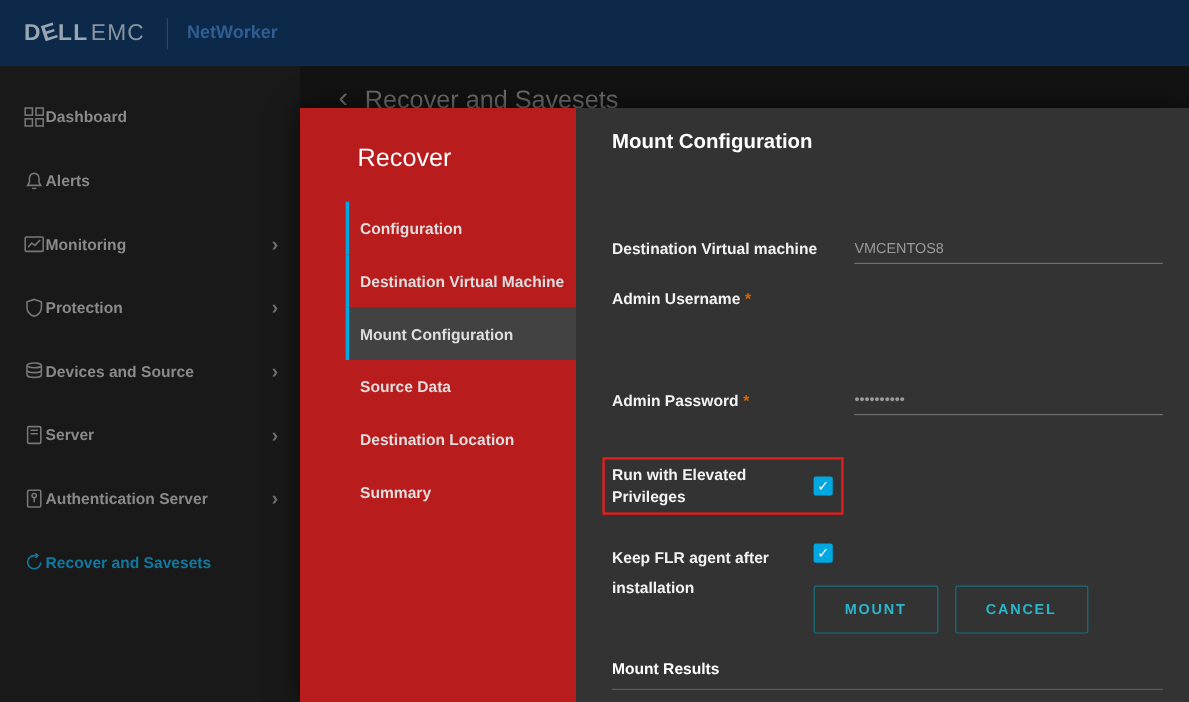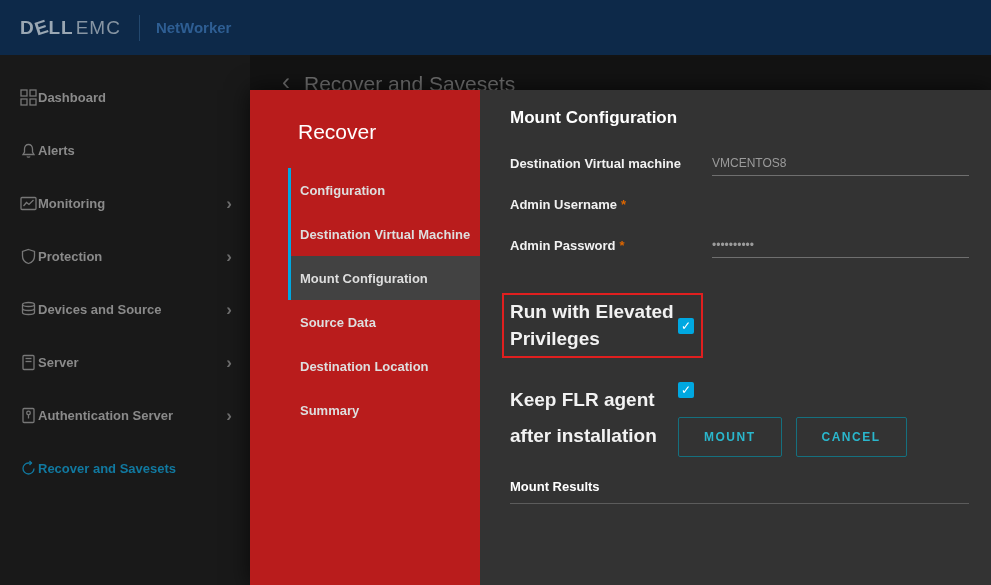--- a/index.html
+++ b/index.html
@@ -35,23 +35,23 @@
   .step { height:44px; display:flex; align-items:center; margin-left:38px; border-left:3px solid transparent; padding-left:9px; color:#dedede; font-size:13px; font-weight:600; cursor:pointer; }
   .step.done { border-left-color:#00a8e1; }
   .step.active { border-left-color:#00a8e1; background:#424242; }
 
   .content-panel { flex:1; background:#333333; padding:18px 22px 0 30px; overflow:hidden; }
   .content-title { color:#ffffff; font-size:17px; font-weight:bold; margin-bottom:28px; }
 
   .field-row { display:flex; align-items:flex-end; margin-bottom:21px; }
   .field-label { width:202px; color:#f2f2f2; font-size:13px; font-weight:600; padding-bottom:5px; flex:none; }
   .req { color:#dd6600; margin-left:4px; }
-  .field-input { width:258px; border-bottom:1px solid #6f6f6f; color:#9b9b9b; font-size:12px; padding-bottom:5px; }
-
-  .check-label { width:168px; color:#f2f2f2; font-size:19px; font-weight:600; line-height:1.9; flex:none; }
+  .field-input { width:258px; border-bottom:1px solid #6f6f6f; color:#9b9b9b; font-size:12px; padding-bottom:5px;margin-top:44px; }
+
+  .check-label { width:168px; color:#f2f2f2; font-size:13px; font-weight:600; line-height:1.9; flex:none; }
   .checkbox { width:16px; height:16px; background:#00a8e1; border-radius:2px; color:#fff; font-size:12px; line-height:16px; text-align:center; cursor:pointer; flex:none; }
 
   .annotation { display:inline-flex; align-items:center; border:2px solid #e01f1f; padding:4px 7px 4px 6px; margin:14px 0 14px -8px; }
   .annotation .check-label { width:168px; line-height:1.4; }
 
   .check-row { display:flex; margin-top:10px; }
   .check-col { display:flex; flex-direction:column; }
   .btn-row { display:flex; gap:14px; margin-top:19px; }
   .btn { background:transparent; border:1px solid #15707f; color:#2ab7cd; font-family:"Liberation Sans", sans-serif; font-size:12px; font-weight:600; letter-spacing:1.5px; padding:12px 25px; border-radius:2px; cursor:pointer; }
 

